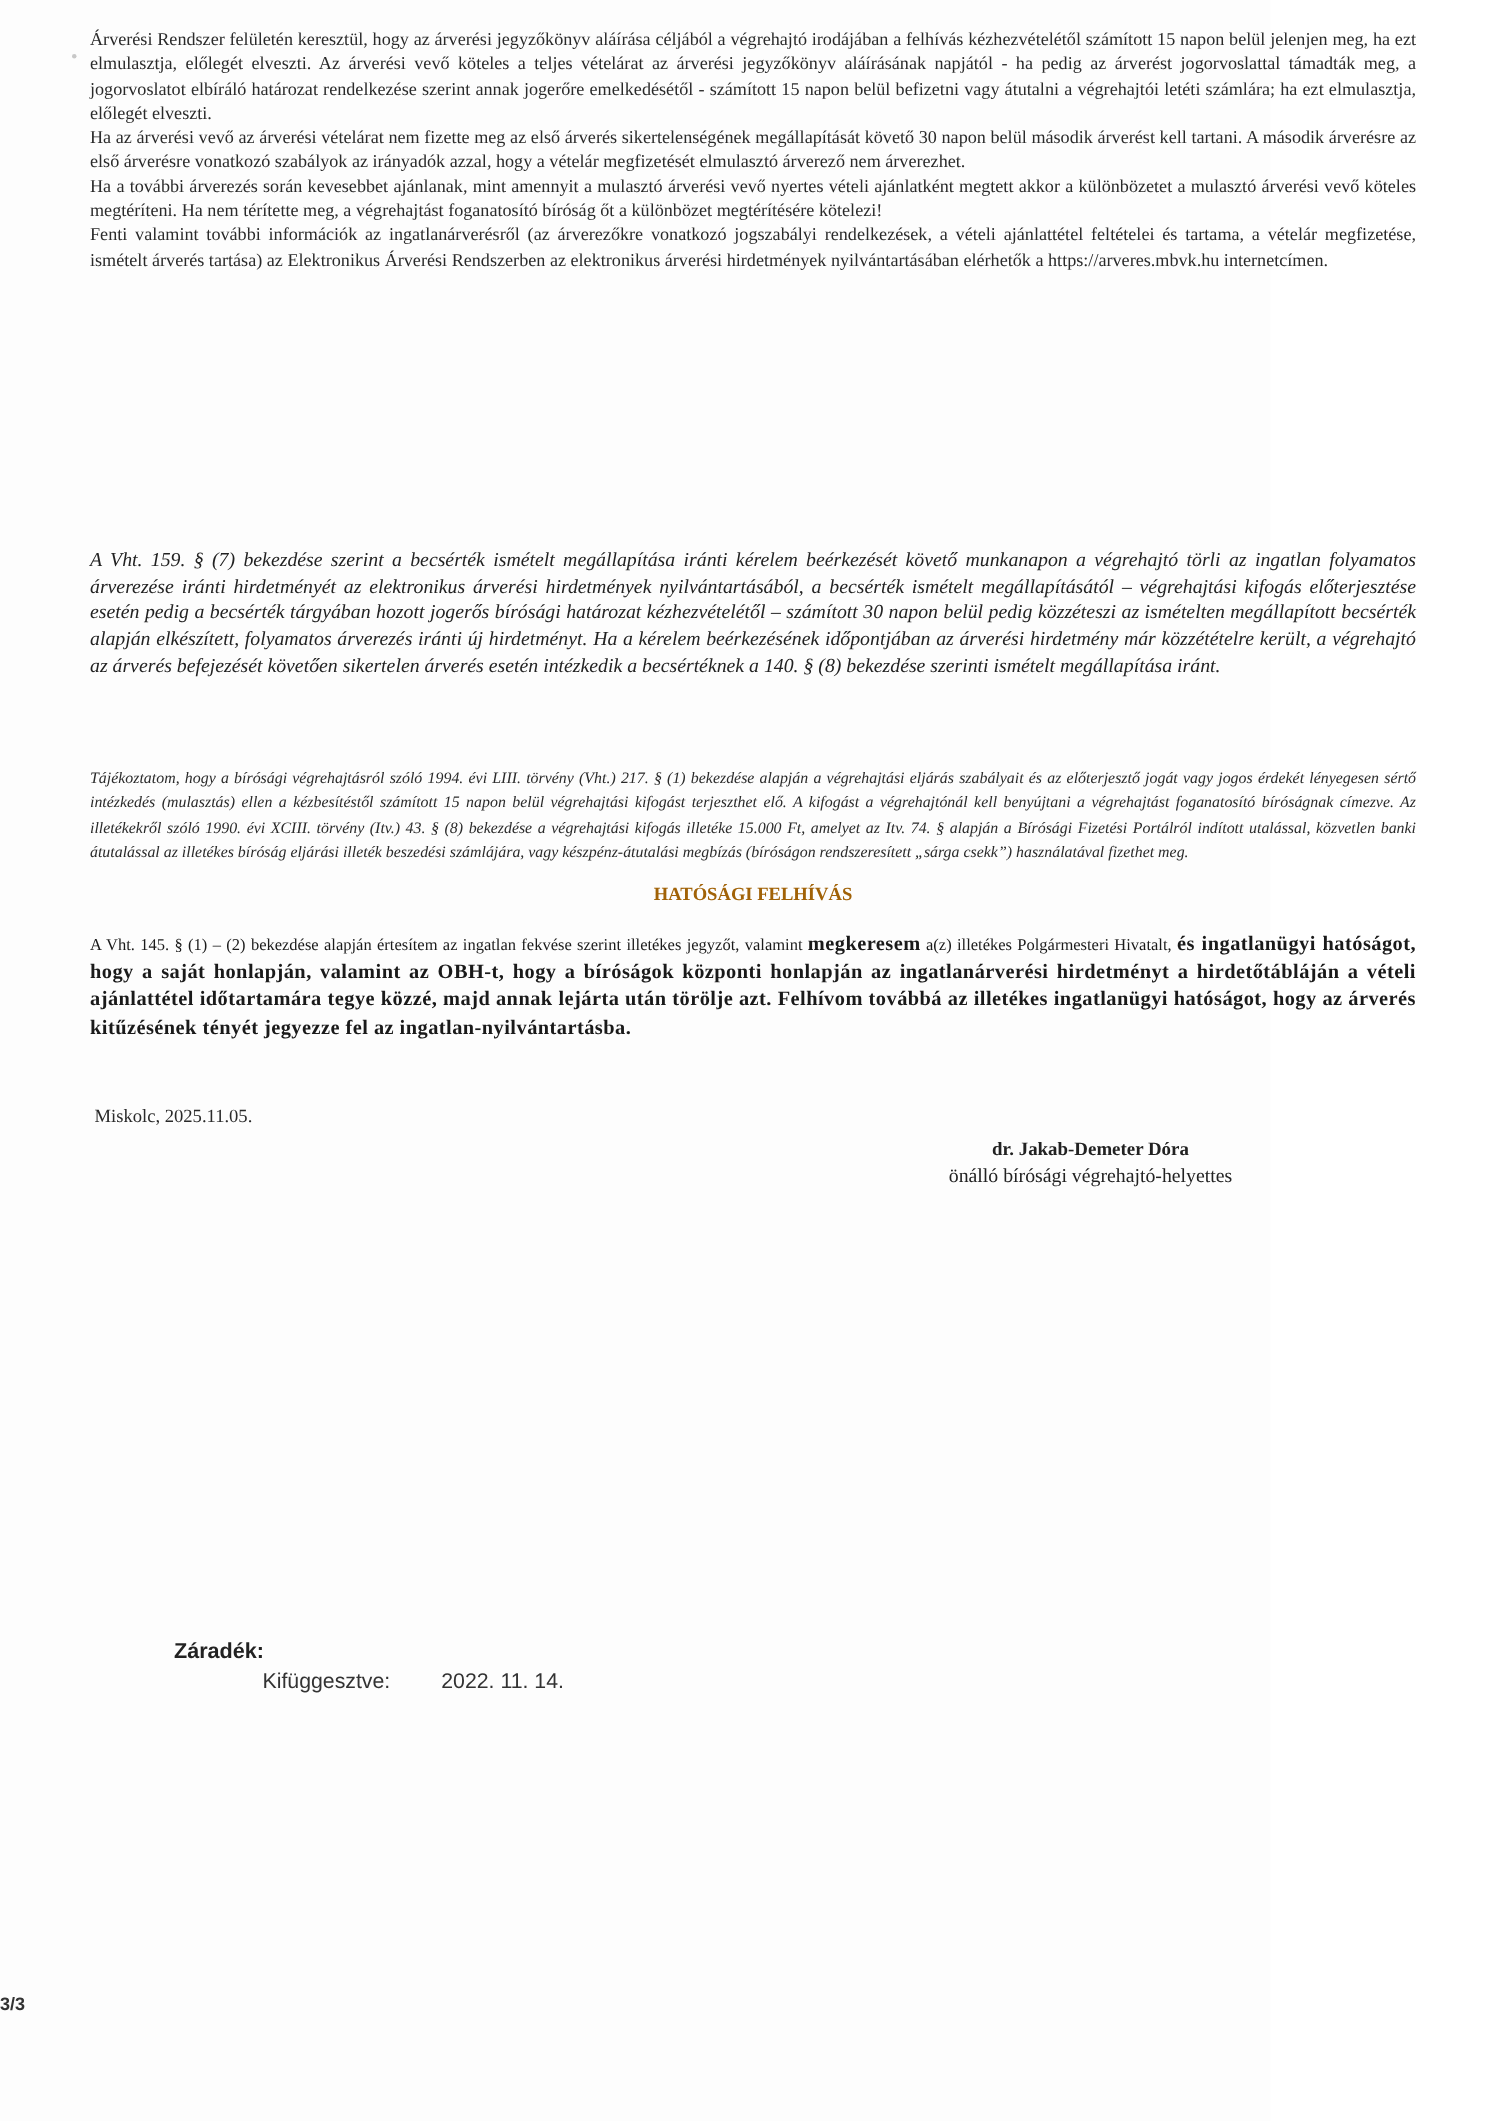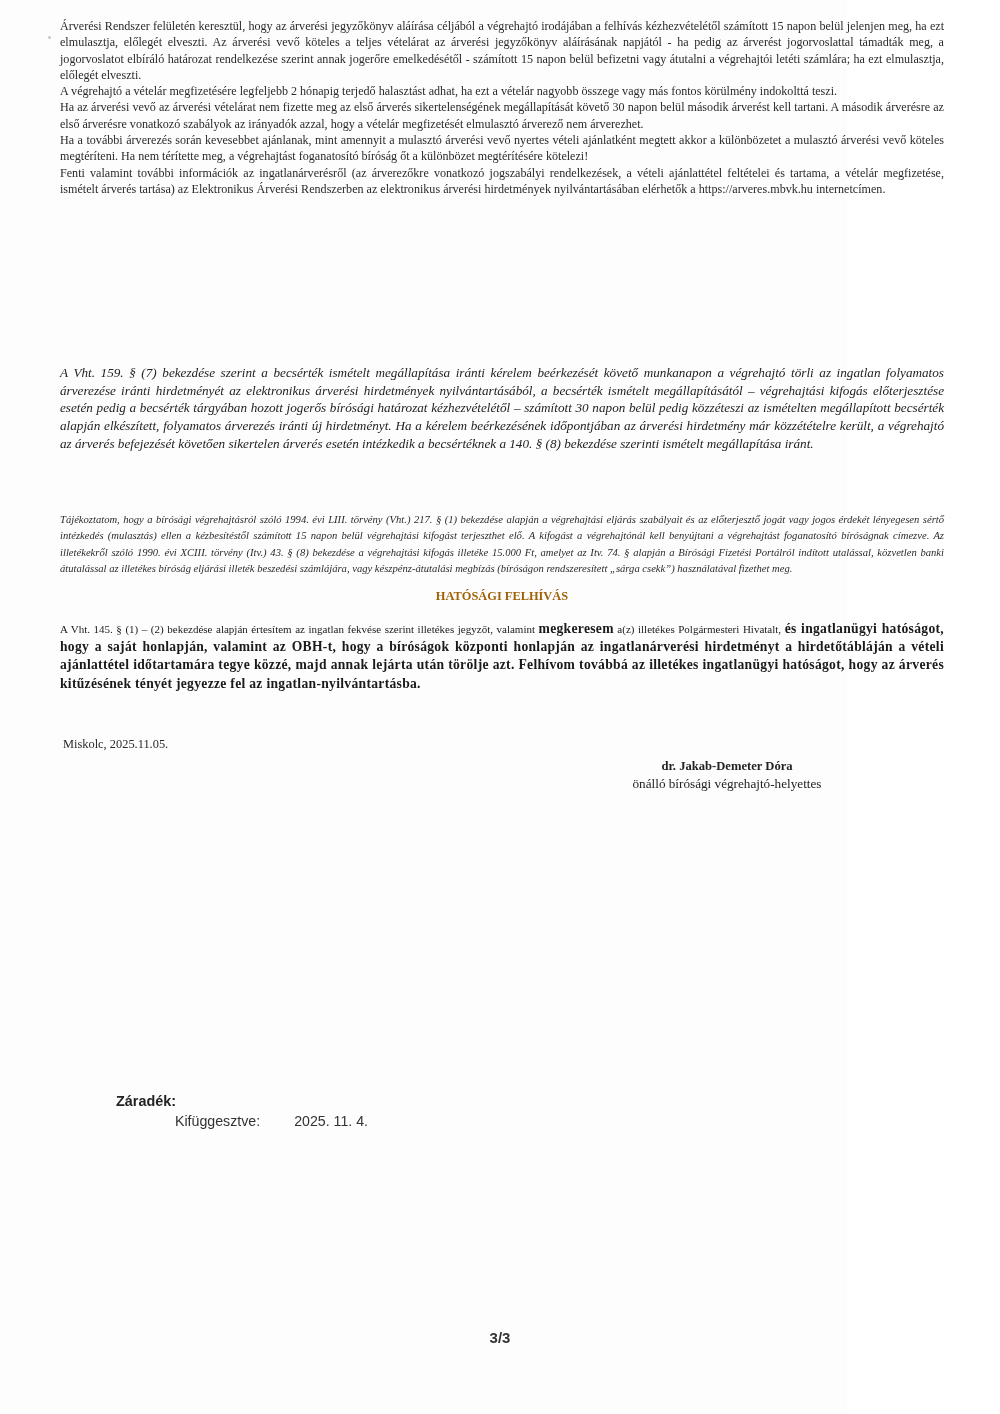--- a/index.html
+++ b/index.html
@@ -14,32 +14,31 @@
   .call-block { top: 606px; font-size: 13.6px; line-height: 18.4px; text-align: justify; color: #1a1a1a; }
   .call-block .b { font-weight: bold; letter-spacing: 0.3px; }
   .call-block .plain { font-size: 11px; }
   .place-date { position: absolute; top: 737px; left: 63px; font-family: "Liberation Serif", serif; font-size: 12.4px; color: #2a2a2a; }
   .sign { position: absolute; top: 757px; left: 608px; width: 238px; text-align: center; font-family: "Liberation Serif", serif; color: #222; }
   .sign .name { font-weight: bold; font-size: 12.6px; line-height: 18px; }
   .sign .title { font-size: 13.2px; line-height: 17px; }
   .clause { position: absolute; top: 1093px; left: 116px; font-family: Liberation Sans, sans-serif; font-weight: bold; font-size: 14.4px; color: #222; }
   .posted { position: absolute; top: 1113px; left: 175px; font-family: "Liberation Sans", sans-serif; font-size: 14.2px; color: #333; }
   .posted .val { margin-left: 30px; }
-  .pagenum { position: absolute; top: 1329px; left: 0; width: 1000px; text-align: center; font-family: "Liberation Sans", sans-serif; font-weight: bold; font-size: 15px; color: #333; }
+  .pagenum { position: absolute; top: 1329px; left: 0; width: 1000px; font-family: "Liberation Sans", sans-serif; font-weight: bold; font-size: 12px; color: #333; }
   .speck { position: absolute; top: 36px; left: 48px; width: 3px; height: 3px; background: #c8c8c8; border-radius: 50%; }
 </style>
 </head>
 <body>
 
 <div class="page">
   <div class="speck"></div>
 
   <div class="block p1">
     <p class="p">Árverési Rendszer felületén keresztül, hogy az árverési jegyzőkönyv aláírása céljából a végrehajtó irodájában a felhívás kézhezvételétől számított 15 napon belül jelenjen meg, ha ezt elmulasztja, előlegét elveszti. Az árverési vevő köteles a teljes vételárat az árverési jegyzőkönyv aláírásának napjától - ha pedig az árverést jogorvoslattal támadták meg, a jogorvoslatot elbíráló határozat rendelkezése szerint annak jogerőre emelkedésétől - számított 15 napon belül befizetni vagy átutalni a végrehajtói letéti számlára; ha ezt elmulasztja, előlegét elveszti.</p>
-    <p class="p">A végrehajtó a vételár megfizetésére legfeljebb 2 hónapig terjedő halasztást adhat, ha ezt a vételár nagyobb összege vagy más fontos körülmény indokolttá teszi.</p>
     <p class="p">Ha az árverési vevő az árverési vételárat nem fizette meg az első árverés sikertelenségének megállapítását követő 30 napon belül második árverést kell tartani. A második árverésre az első árverésre vonatkozó szabályok az irányadók azzal, hogy a vételár megfizetését elmulasztó árverező nem árverezhet.</p>
     <p class="p">Ha a további árverezés során kevesebbet ajánlanak, mint amennyit a mulasztó árverési vevő nyertes vételi ajánlatként megtett akkor a különbözetet a mulasztó árverési vevő köteles megtéríteni. Ha nem térítette meg, a végrehajtást foganatosító bíróság őt a különbözet megtérítésére kötelezi!</p>
     <p class="p">Fenti valamint további információk az ingatlanárverésről (az árverezőkre vonatkozó jogszabályi rendelkezések, a vételi ajánlattétel feltételei és tartama, a vételár megfizetése, ismételt árverés tartása) az Elektronikus Árverési Rendszerben az elektronikus árverési hirdetmények nyilvántartásában elérhetők a https://arveres.mbvk.hu internetcímen.</p>
   </div>
 
   <p class="block italic-block">A Vht. 159. § (7) bekezdése szerint a becsérték ismételt megállapítása iránti kérelem beérkezését követő munkanapon a végrehajtó törli az ingatlan folyamatos árverezése iránti hirdetményét az elektronikus árverési hirdetmények nyilvántartásából, a becsérték ismételt megállapításától – végrehajtási kifogás előterjesztése esetén pedig a becsérték tárgyában hozott jogerős bírósági határozat kézhezvételétől – számított 30 napon belül pedig közzéteszi az ismételten megállapított becsérték alapján elkészített, folyamatos árverezés iránti új hirdetményt. Ha a kérelem beérkezésének időpontjában az árverési hirdetmény már közzétételre került, a végrehajtó az árverés befejezését követően sikertelen árverés esetén intézkedik a becsértéknek a 140. § (8) bekezdése szerinti ismételt megállapítása iránt.</p>
 
   <p class="block notice-block">Tájékoztatom, hogy a bírósági végrehajtásról szóló 1994. évi LIII. törvény (Vht.) 217. § (1) bekezdése alapján a végrehajtási eljárás szabályait és az előterjesztő jogát vagy jogos érdekét lényegesen sértő intézkedés (mulasztás) ellen a kézbesítéstől számított 15 napon belül végrehajtási kifogást terjeszthet elő. A kifogást a végrehajtónál kell benyújtani a végrehajtást foganatosító bíróságnak címezve. Az illetékekről szóló 1990. évi XCIII. törvény (Itv.) 43. § (8) bekezdése a végrehajtási kifogás illetéke 15.000 Ft, amelyet az Itv. 74. § alapján a Bírósági Fizetési Portálról indított utalással, közvetlen banki átutalással az illetékes bíróság eljárási illeték beszedési számlájára, vagy készpénz-átutalási megbízás (bíróságon rendszeresített „sárga csekk”) használatával fizethet meg.</p>
 
   <div class="heading">HATÓSÁGI FELHÍVÁS</div>
@@ -49,17 +48,17 @@
   <div class="place-date">Miskolc, 2025.11.05.</div>
 
   <div class="sign">
     <div class="name">dr. Jakab-Demeter Dóra</div>
     <div class="title">önálló bírósági végrehajtó-helyettes</div>
   </div>
 
   <div class="clause">Záradék:</div>
   <div class="posted">
     <span>Kifüggesztve:</span>
-    <span class="val">2025. 11. 4.</span>
+    <span class="val">2022. 11. 14.</span>
   </div>
 
   <div class="pagenum">3/3</div>
 </div>
 
 </body></html>

